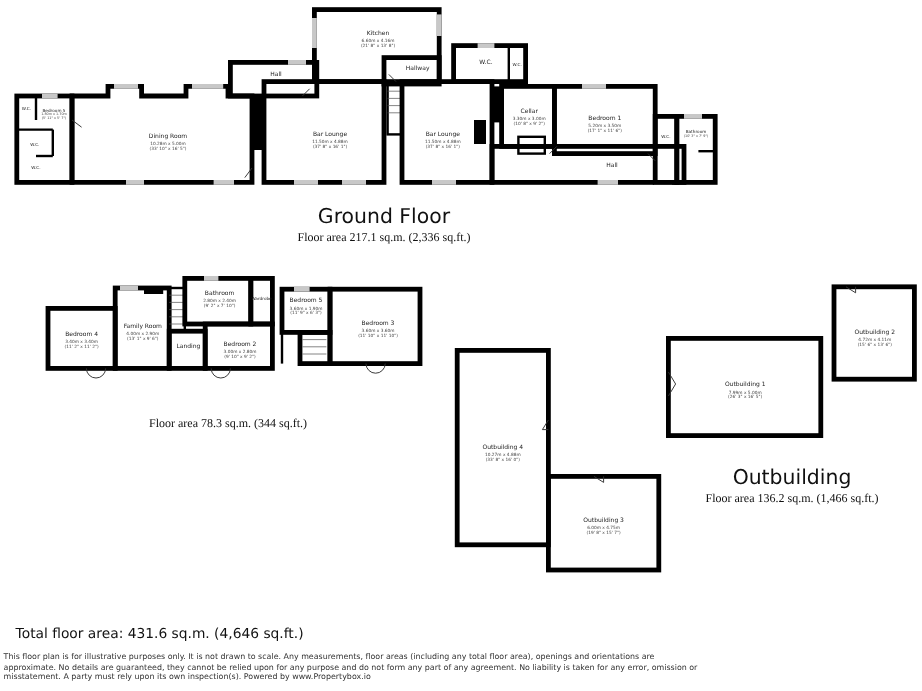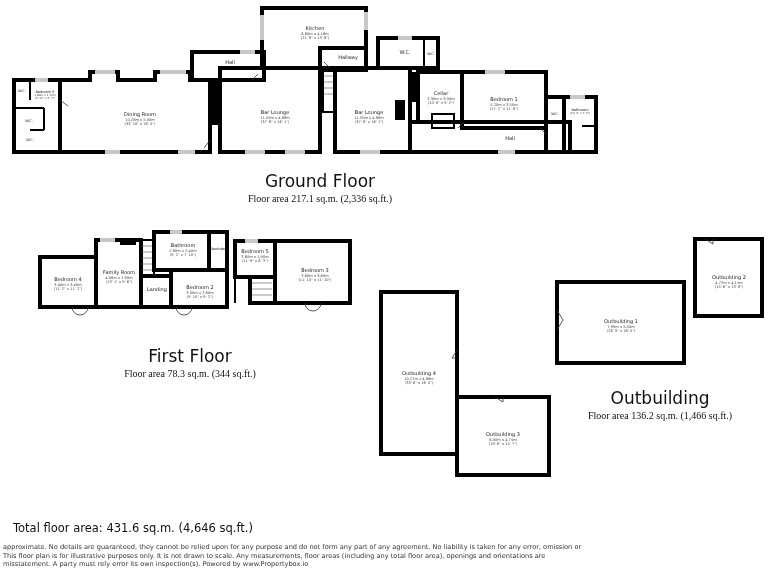--- a/index.html
+++ b/index.html
@@ -247,21 +247,20 @@
   <span class="dm">3.60m x 1.90m</span>
   <span class="dm">(11' 9" x 6' 3")</span>
 </div>
 <div class="room" style="left:290px;top:268px;width:50px;">
   <span class="nm">Bedroom 3</span>
   <span class="dm">3.60m x 3.60m</span>
   <span class="dm">(11' 10" x 11' 10")</span>
 </div>
 
 <div class="floor-title" style="left:80px;top:346px;width:220px;">
-  <span class="t">First Floor</span>
   <span class="a">Floor area 78.3 sq.m. (344 sq.ft.)</span>
 </div>
 
 <div class="room" style="left:390px;top:371px;width:58px;">
   <span class="nm">Outbuilding 4</span>
   <span class="dm">10.27m x 4.88m</span>
   <span class="dm">(33' 8" x 16' 0")</span>
 </div>
 <div class="room" style="left:472px;top:432px;width:62px;">
   <span class="nm">Outbuilding 3</span>
@@ -279,16 +278,16 @@
   <span class="dm">(15' 6" x 13' 6")</span>
 </div>
 
 <div class="floor-title" style="left:550px;top:388px;width:220px;">
   <span class="t">Outbuilding</span>
   <span class="a">Floor area 136.2 sq.m. (1,466 sq.ft.)</span>
 </div>
 
 <div class="total">Total floor area: 431.6 sq.m. (4,646 sq.ft.)</div>
 <div class="disclaimer">
+  <div>This floor plan is for illustrative purposes only. It is not drawn to scale. Any measurements, floor areas (including any total floor area), openings and orientations are</div>
   <div>approximate. No details are guaranteed, they cannot be relied upon for any purpose and do not form any part of any agreement. No liability is taken for any error, omission or</div>
-  <div>This floor plan is for illustrative purposes only. It is not drawn to scale. Any measurements, floor areas (including any total floor area), openings and orientations are</div>
-  <div>misstatement. A party must rely error its own inspection(s). Powered by www.Propertybox.io</div>
+  <div>misstatement. A party must rely upon its own inspection(s). Powered by www.Propertybox.io</div>
 </div>
 
 </body></html>

